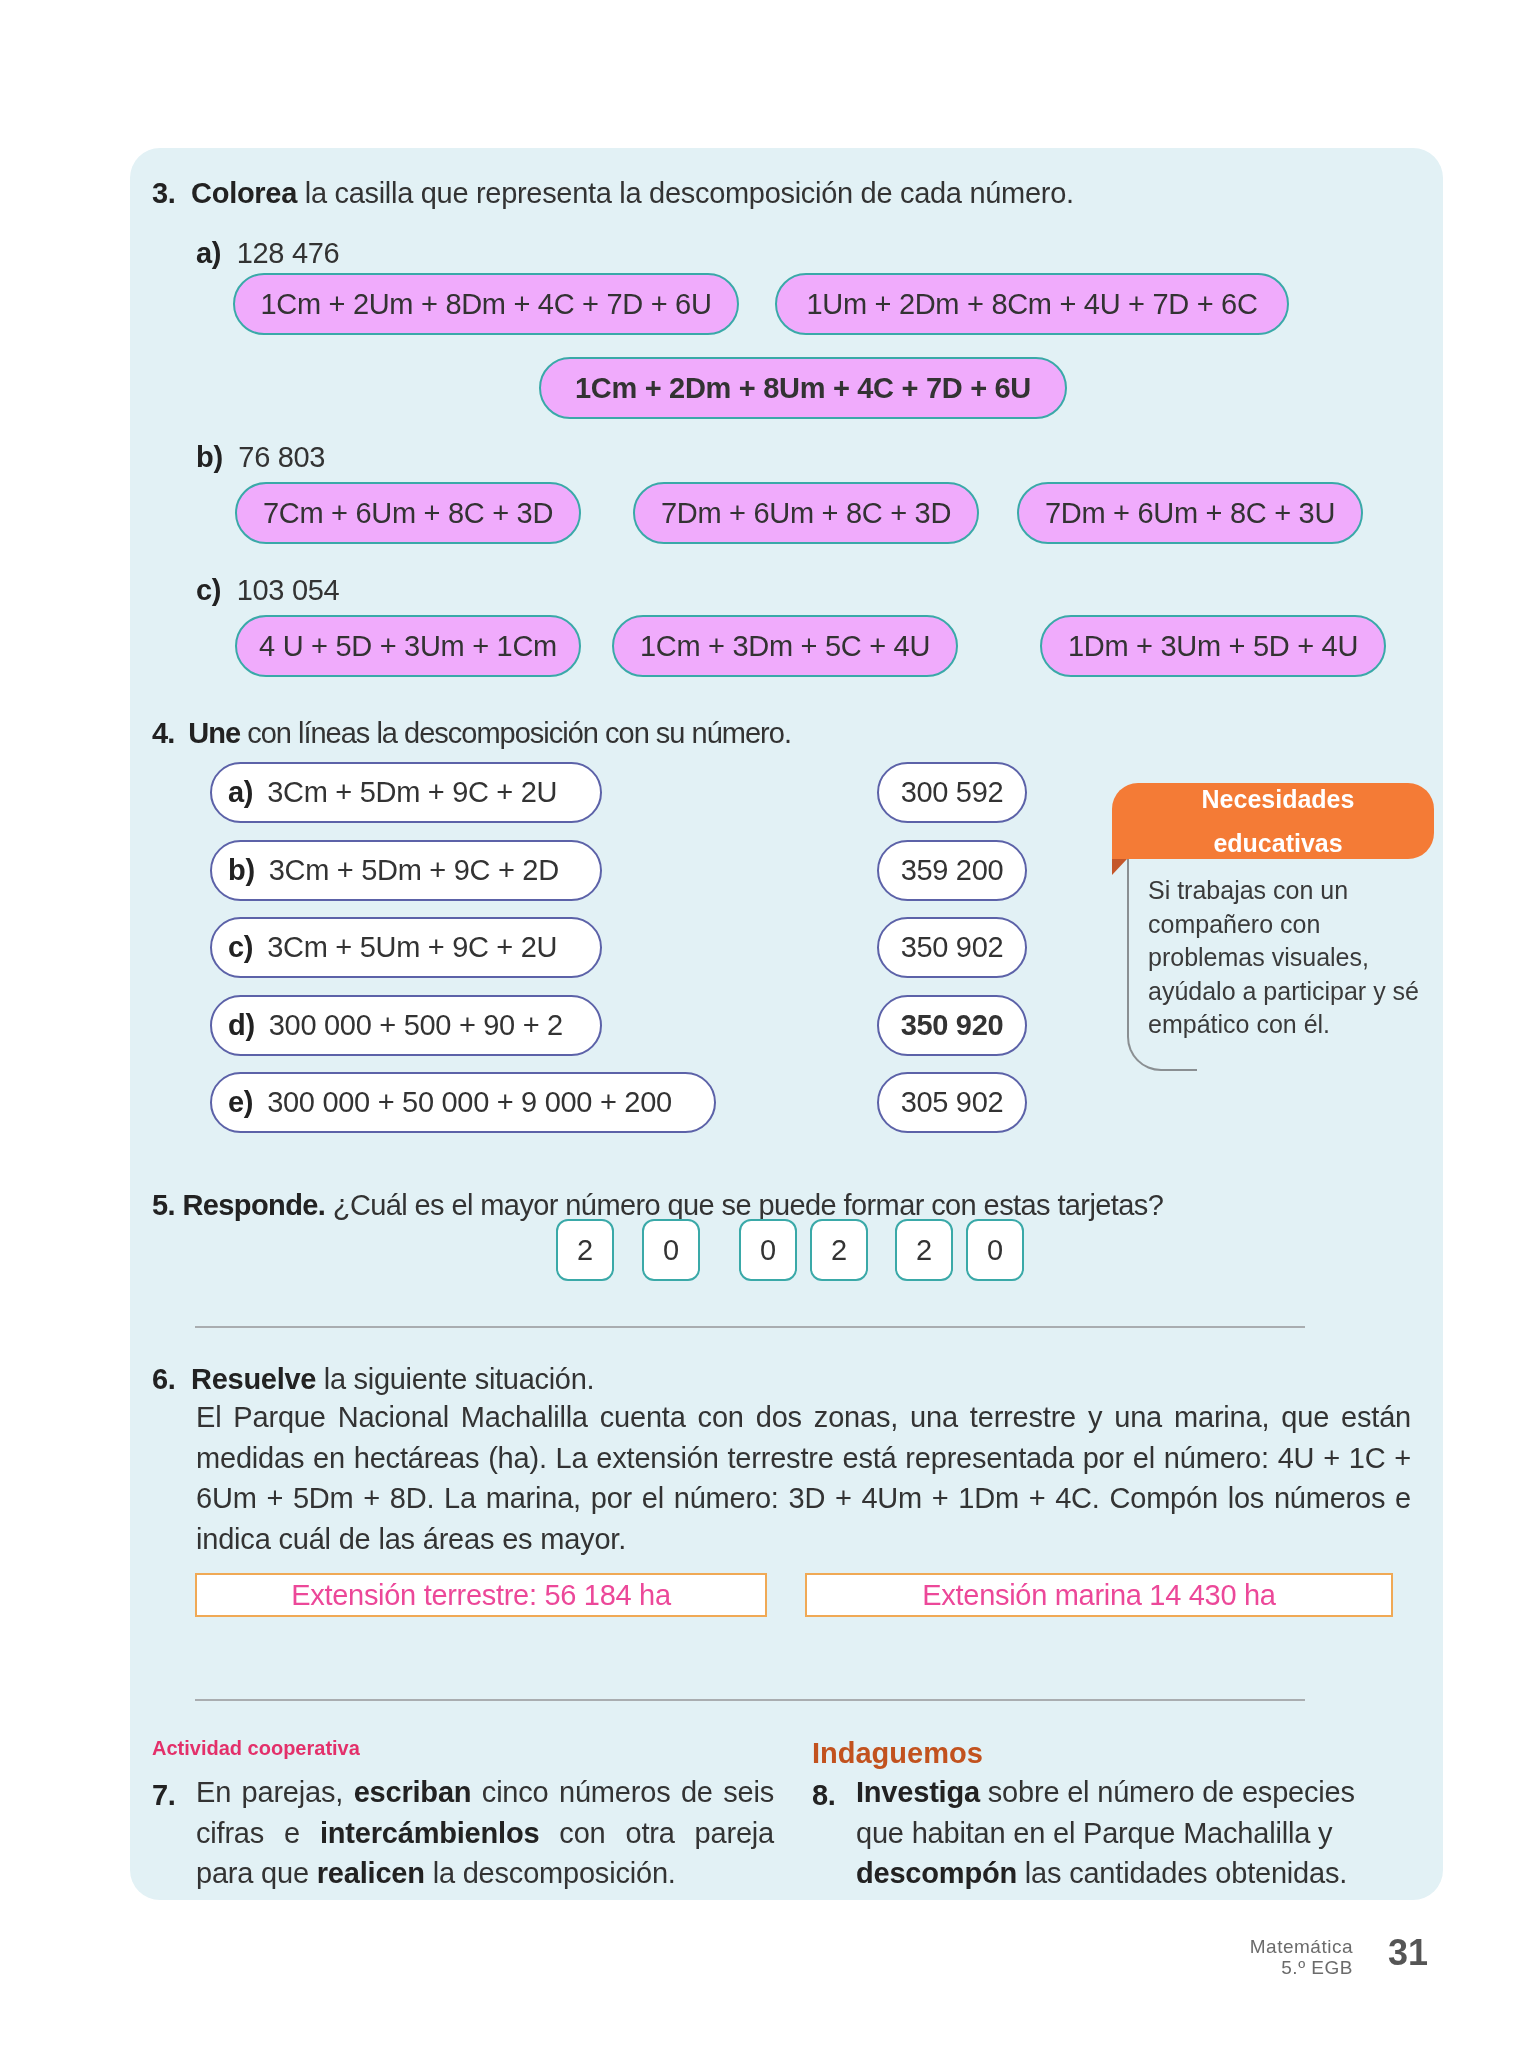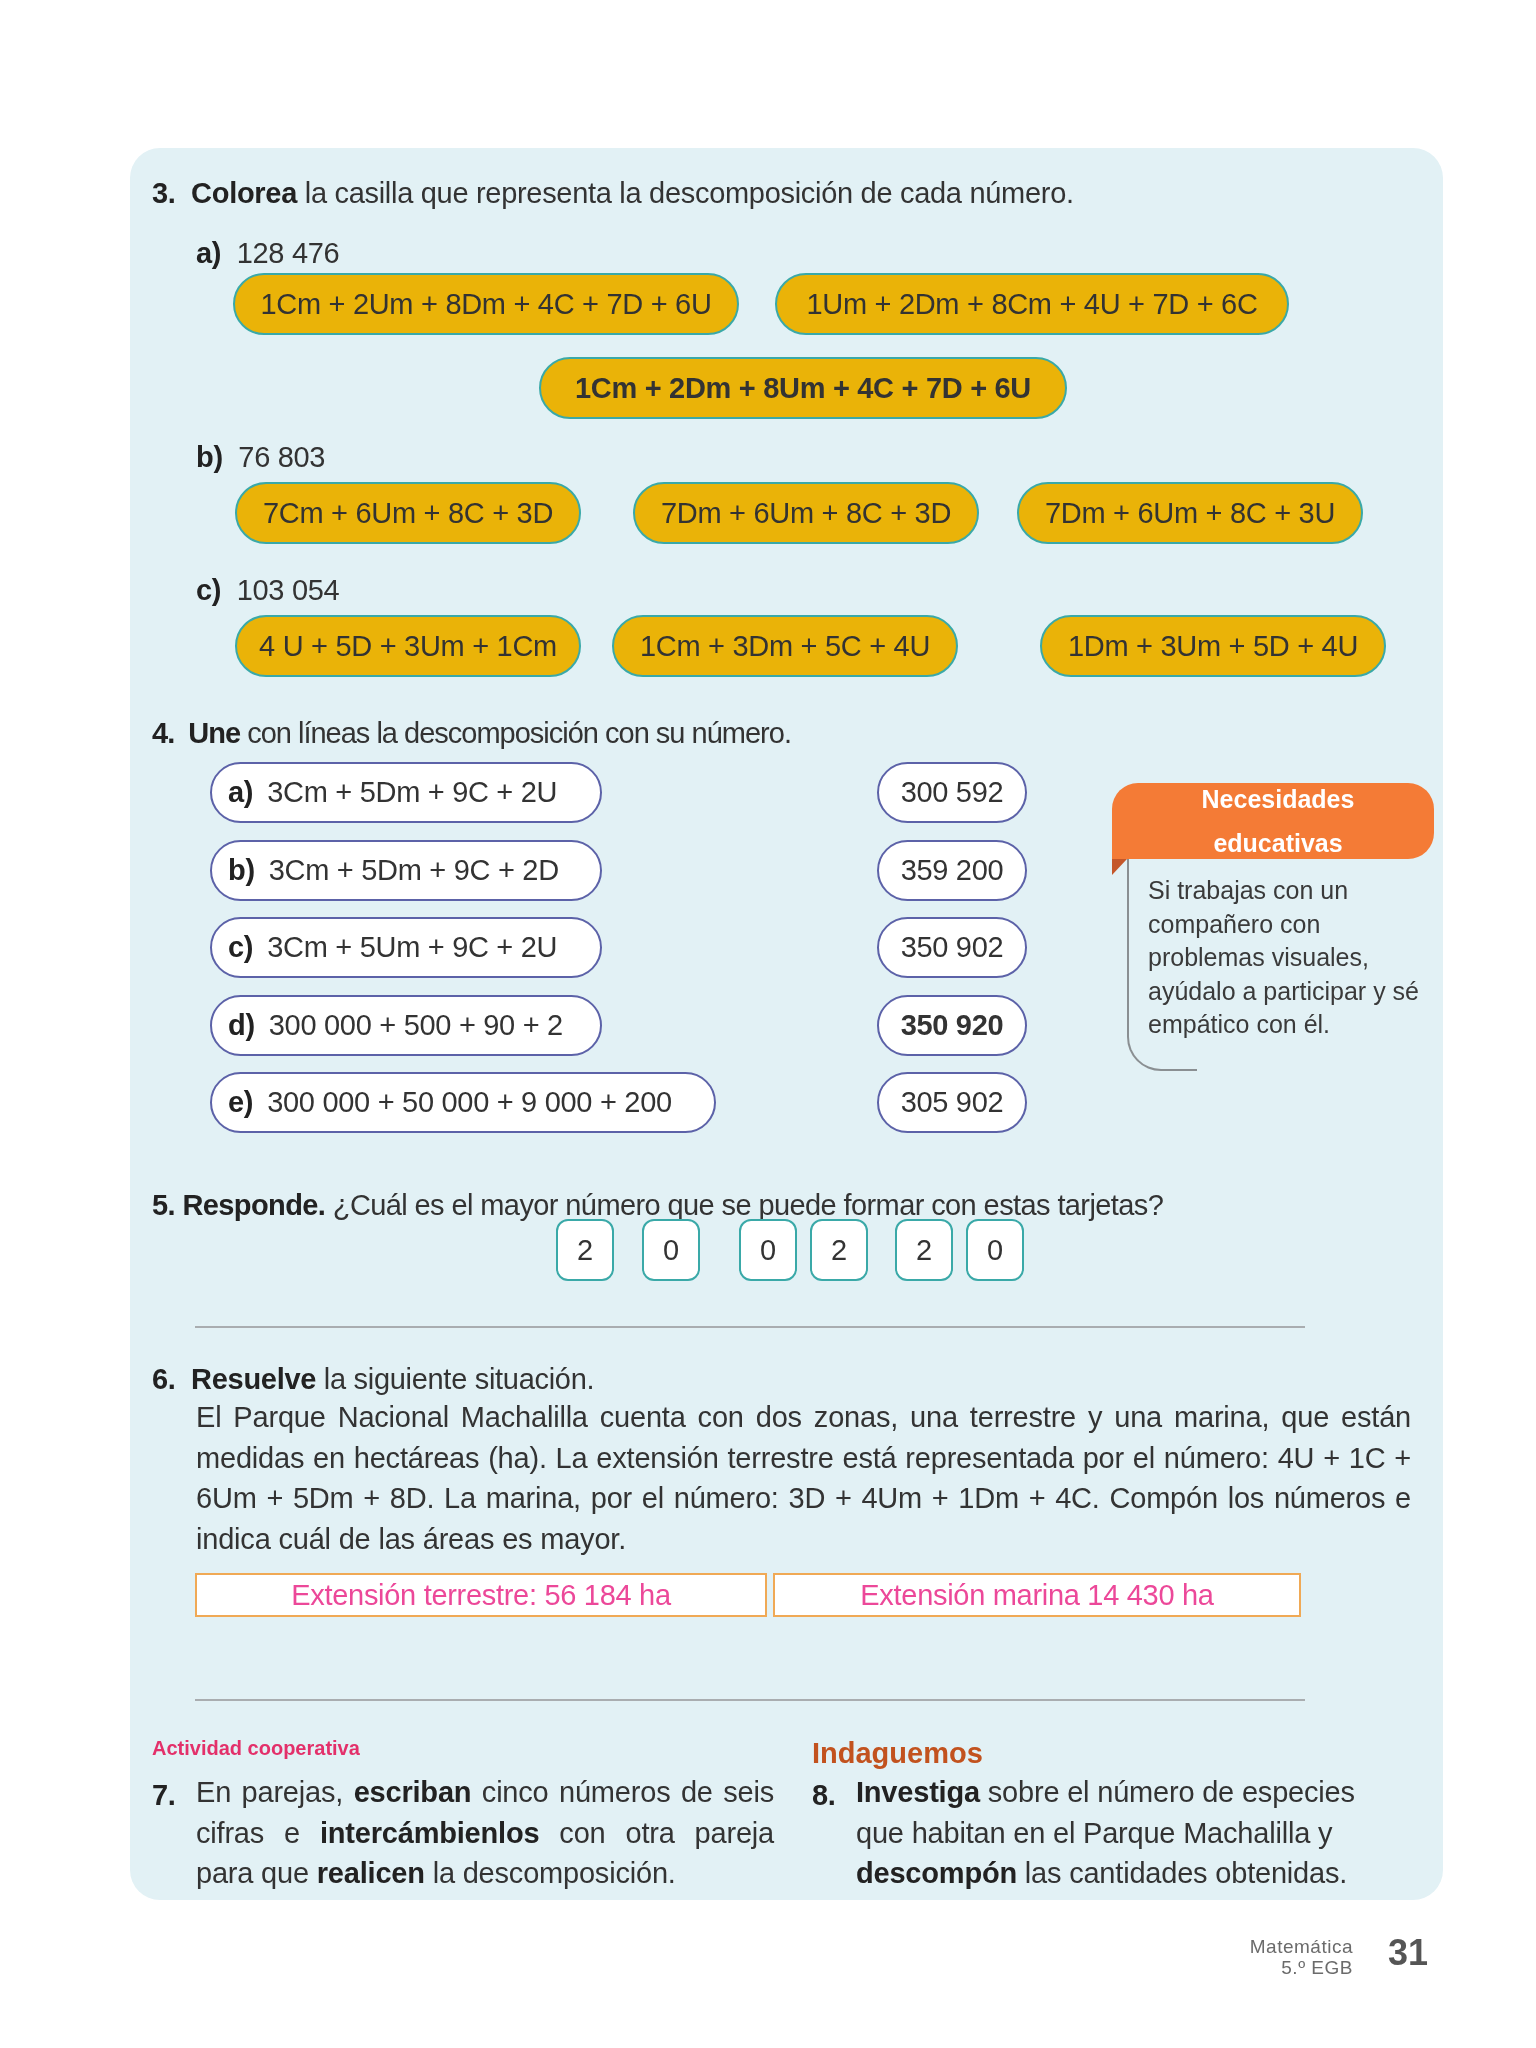--- a/index.html
+++ b/index.html
@@ -10,21 +10,21 @@
     position: absolute; left: 130px; top: 148px; width: 1313px; height: 1752px;
     background: #e2f1f5; border-radius: 30px;
   }
   .abs { position: absolute; }
   .txt { font-size: 29px; line-height: 34px; color: #333333; white-space: nowrap; letter-spacing: -0.3px; }
   .num-label { font-weight: bold; color: #222222; }
   .bold { font-weight: bold; color: #222222; }
 
   .pill-teal {
     position: absolute; height: 62px; border: 2px solid #3aa9a8; border-radius: 31px;
-    background: #eab308; display: flex; align-items: center; justify-content: center;
+    background: #f0abfc; display: flex; align-items: center; justify-content: center;
     font-size: 29px; color: #333; white-space: nowrap; letter-spacing: -0.3px;
   }
   .pill-indigo {
     position: absolute; height: 61px; border: 2px solid #5c62a8; border-radius: 31px;
     background: #ffffff; display: flex; align-items: center;
     font-size: 29px; color: #333; white-space: nowrap; letter-spacing: -0.3px;
     padding-left: 16px;
   }
   .pill-indigo .lbl { font-weight: bold; color: #222; margin-right: 14px; }
   .pill-num { justify-content: center; padding-left: 0; width: 150px; }
@@ -160,21 +160,21 @@
 <div class="card" style="left:966px;">0</div>
 <div class="hr" style="left:195px; top:1326px; width:1110px;"></div>
 
 <div class="abs txt" style="left:152px; top:1362px;">
   <span class="num-label">6.</span>&nbsp;
   <span class="bold">Resuelve</span>
   <span>la siguiente situación.</span>
 </div>
 <div class="abs para justify" style="left:196px; top:1397px; width:1215px;">El Parque Nacional Machalilla cuenta con dos zonas, una terrestre y una marina, que están medidas en hectáreas (ha). La extensión terrestre está representada por el número: 4U + 1C + 6Um + 5Dm + 8D. La marina, por el número: 3D + 4Um + 1Dm + 4C. Compón los números e indica cuál de las áreas es mayor.</div>
 <div class="answer-box" style="left:195px; width:572px;">Extensión terrestre: 56 184 ha</div>
-<div class="answer-box" style="left:773px; width:528px;">Extensión marina 14 430 ha</div>
+<div class="answer-box" style="left:805px; width:588px;">Extensión marina 14 430 ha</div>
 <div class="hr" style="left:195px; top:1699px; width:1110px;"></div>
 
 <div class="abs h-coop" style="left:152px; top:1737px;">Actividad cooperativa</div>
 <div class="abs txt" style="left:152px; top:1778px;">
   <span class="num-label">7.</span>
 </div>
 <div class="abs para justify" style="left:196px; top:1772px; width:578px; white-space:normal;">
   <span>En parejas,</span>
   <span class="bold">escriban</span>
   <span>cinco números de seis cifras e</span>

